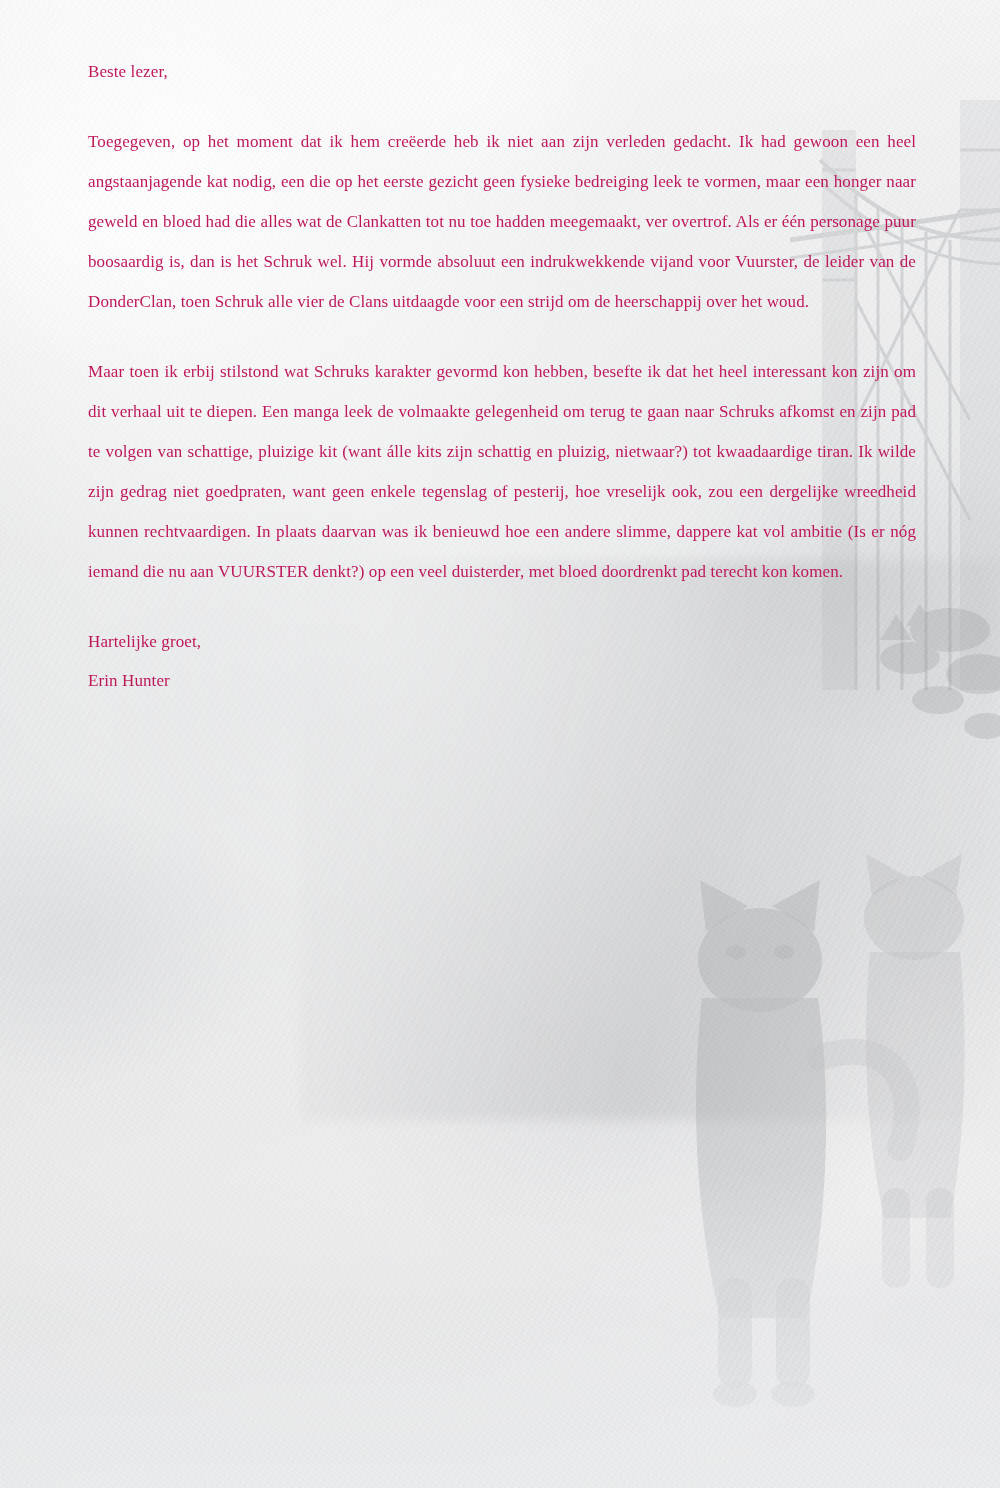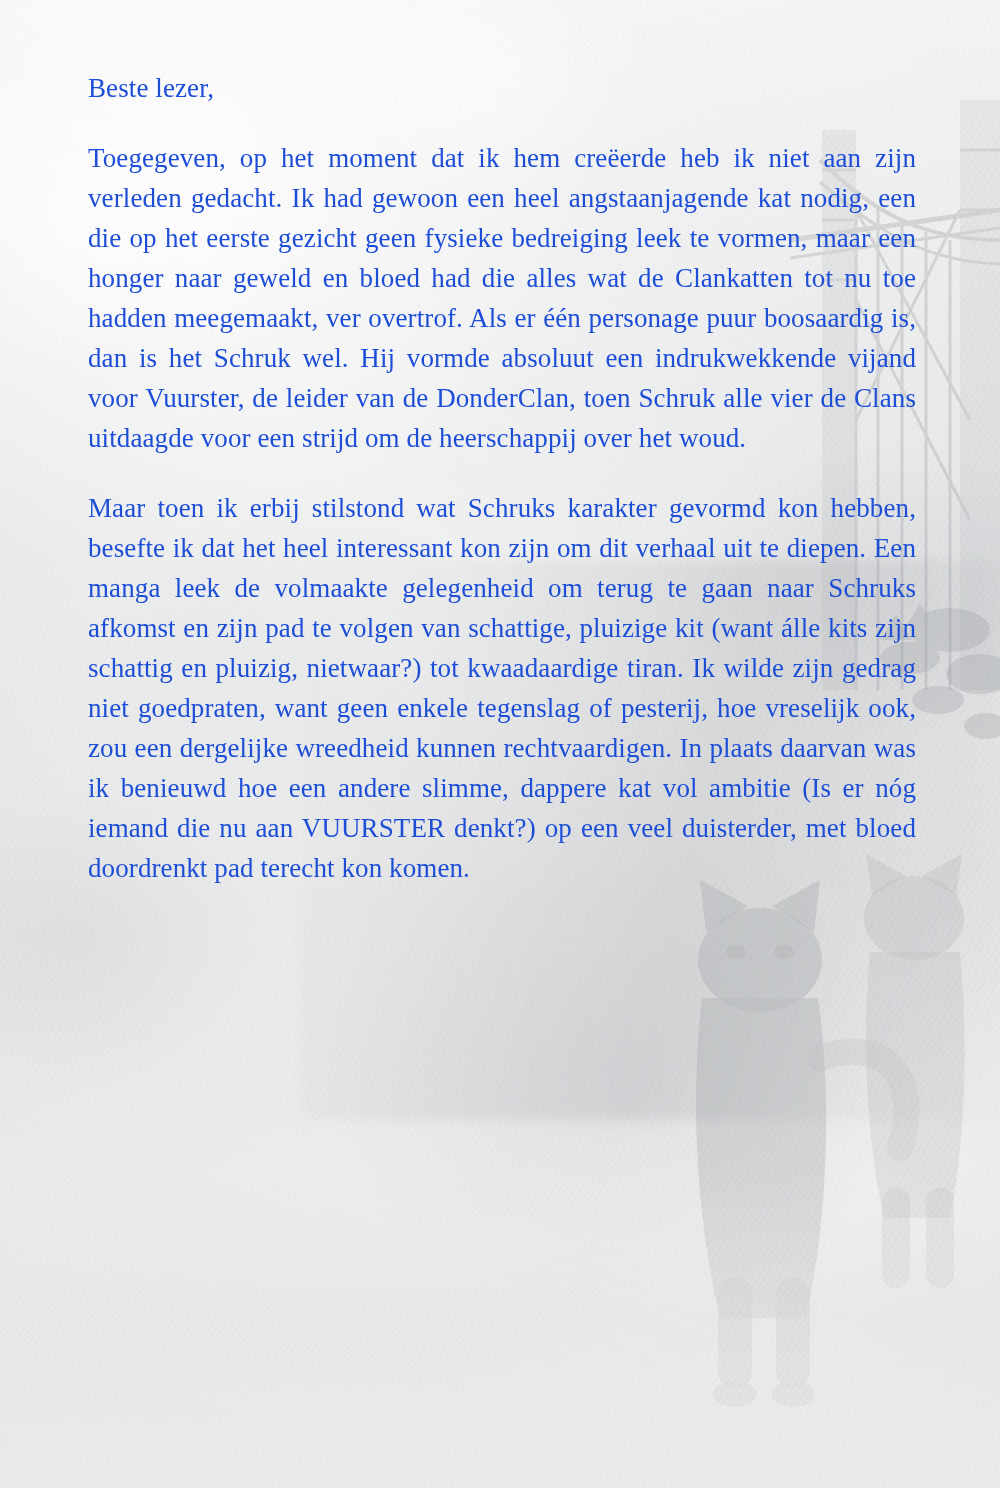--- a/index.html
+++ b/index.html
@@ -120,24 +120,24 @@
   .veil {
     position: absolute;
     inset: 0;
     background: radial-gradient(ellipse 78% 70% at 38% 42%, rgba(255,255,255,.45) 0%, rgba(255,255,255,.12) 58%, rgba(255,255,255,0) 100%);
   }
 
   
   .letter {
     position: absolute;
     left: 88px;
-    top: 68px;
+    top: 52px;
     width: 828px;
-    color: #1d4ed8;
-    font-size: 27px;
+    color: #be185d;
+    font-size: 17px;
     line-height: 40px;
     text-align: justify;
     text-justify: inter-word;
     letter-spacing: .1px;
   }
   .letter p {
     margin: 0 0 30px 0;
   }
   .letter p.salutation,
   .letter p.signoff {
@@ -239,15 +239,19 @@
 
     <div class="ground"></div>
     <div class="bg-grain"></div>
     <div class="veil"></div>
   </div>
 
   <div class="letter">
     <p class="salutation">Beste lezer,</p>
     <p>Toegegeven, op het moment dat ik hem creëerde heb ik niet aan zijn verleden gedacht. Ik had gewoon een heel angstaanjagende kat nodig, een die op het eerste gezicht geen fysieke bedreiging leek te vormen, maar een honger naar geweld en bloed had die alles wat de Clankatten tot nu toe hadden meegemaakt, ver overtrof. Als er één personage puur boosaardig is, dan is het Schruk wel. Hij vormde absoluut een indrukwekkende vijand voor Vuurster, de leider van de DonderClan, toen Schruk alle vier de Clans uitdaagde voor een strijd om de heerschappij over het woud.</p>
     <p>Maar toen ik erbij stilstond wat Schruks karakter gevormd kon hebben, besefte ik dat het heel interessant kon zijn om dit verhaal uit te diepen. Een manga leek de volmaakte gelegenheid om terug te gaan naar Schruks afkomst en zijn pad te volgen van schattige, pluizige kit (want álle kits zijn schattig en pluizig, nietwaar?) tot kwaadaardige tiran. Ik wilde zijn gedrag niet goedpraten, want geen enkele tegenslag of pesterij, hoe vreselijk ook, zou een dergelijke wreedheid kunnen rechtvaardigen. In plaats daarvan was ik benieuwd hoe een andere slimme, dappere kat vol ambitie (Is er nóg iemand die nu aan VUURSTER denkt?) op een veel duisterder, met bloed doordrenkt pad terecht kon komen.</p>
+    <p class="signoff">
+      <span class="line">Hartelijke groet,</span>
+      <span class="line">Erin Hunter</span>
+    </p>
   </div>
 
 </div>
 
 </body></html>

